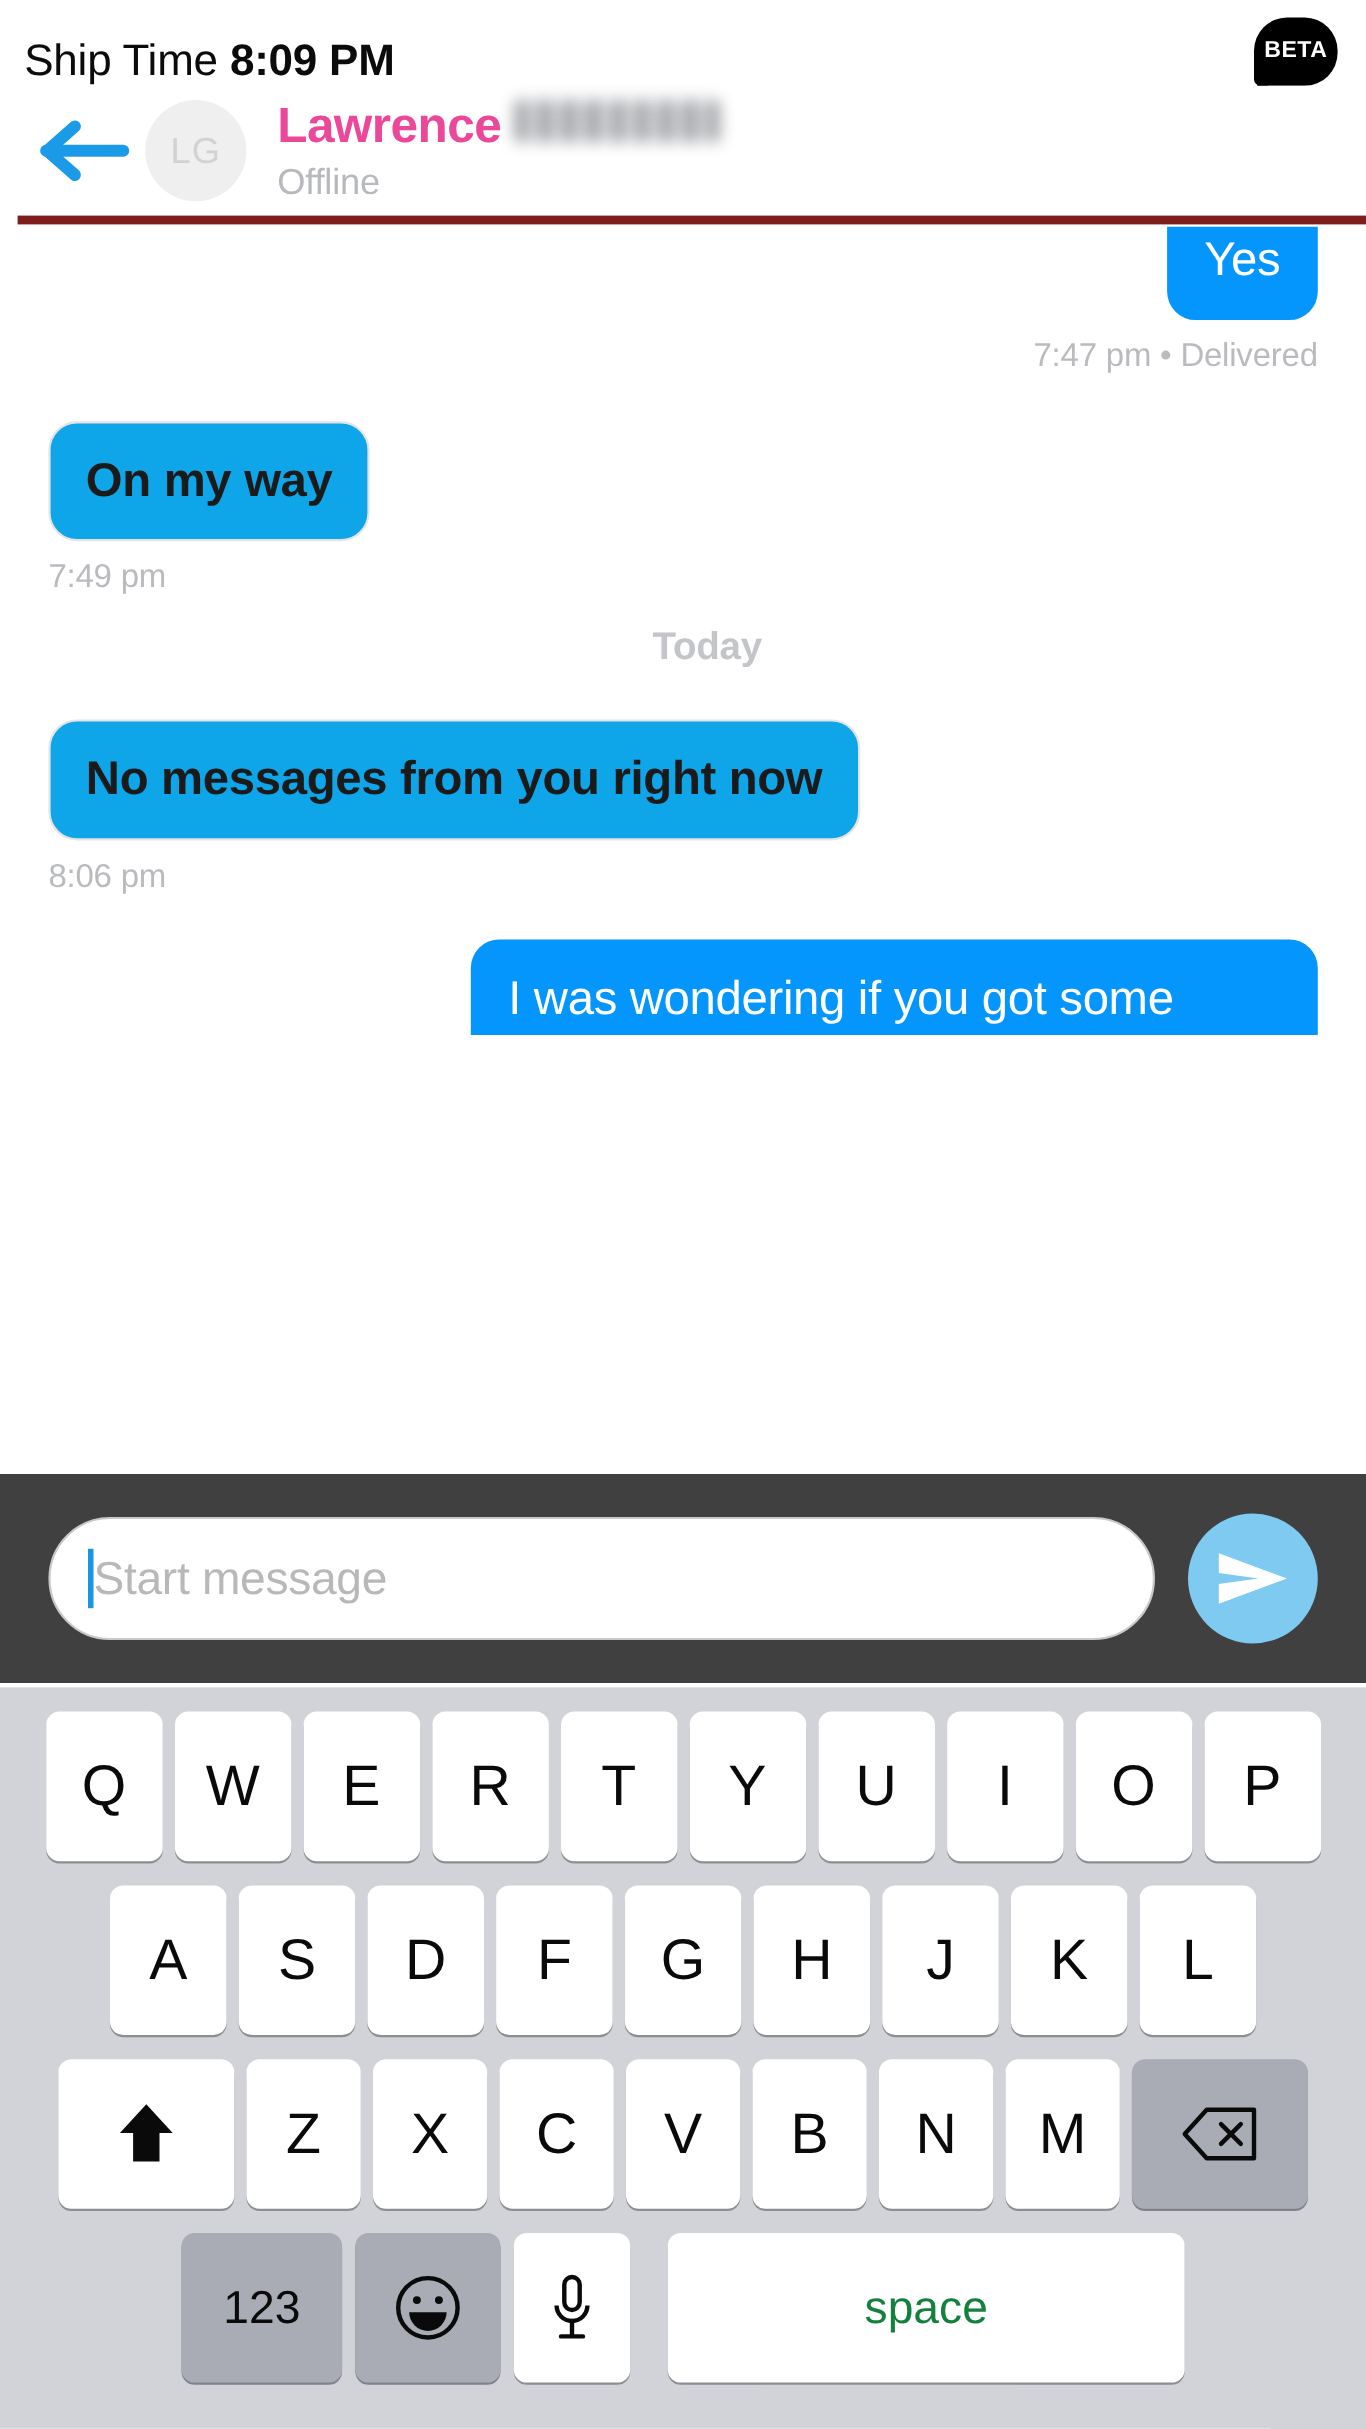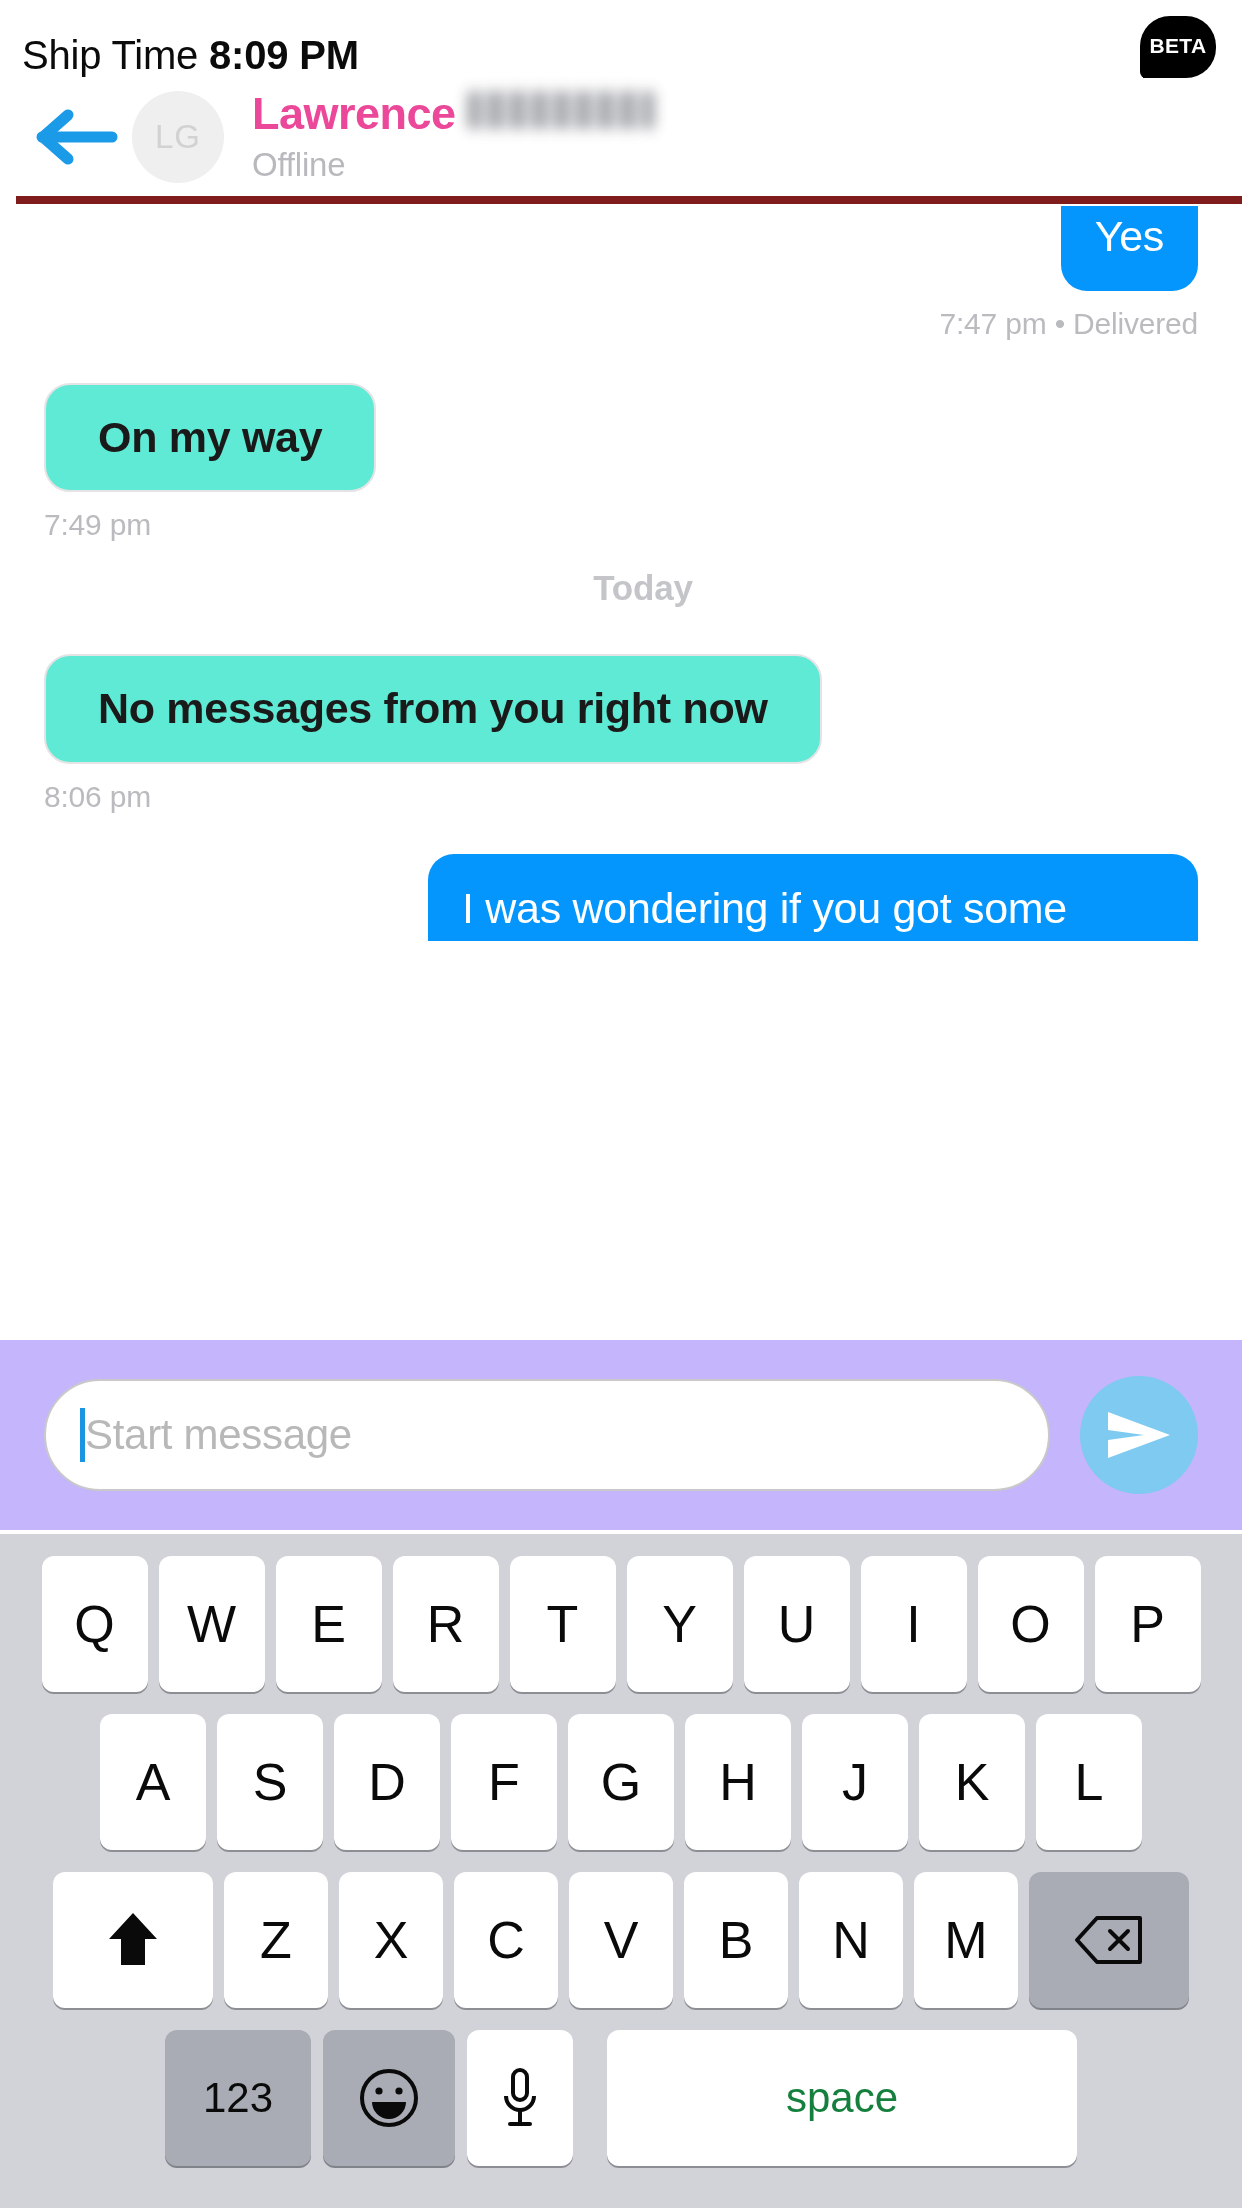--- a/index.html
+++ b/index.html
@@ -68,31 +68,31 @@
   }
   .msg-row { padding: 0 44px; }
   .msg-row.out { display: flex; flex-direction: column; align-items: flex-end; }
   .msg-row.in  { display: flex; flex-direction: column; align-items: flex-start; }
 
   .bubble {
     max-width: 790px; border-radius: 26px;
     font-size: 43px; line-height: 1.33; letter-spacing: -0.3px;
   }
   .bubble.out { background: #0496fc; color: #fff; padding: 26px 34px; font-weight: 400; }
-  .bubble.in  { background: #5eead4; color: #1a1a1a; border: 2px solid #e4e4e6; padding: 24px 52px; font-weight: 600; }
+  .bubble.in  { background: #0ea5e9; color: #1a1a1a; border: 2px solid #e4e4e6; padding: 24px 32px; font-weight: 600; }
 
   .meta { font-size: 30px; color: #b9bbbf; margin-top: 16px; letter-spacing: -0.2px; }
   .day-divider { text-align: center; font-size: 35px; color: #c3c5c9; font-weight: 600; letter-spacing: -0.2px; padding-left: 44px; }
 
   .clip-top { border-top-left-radius: 0; border-top-right-radius: 0; }
 
   
   .composer {
     position: absolute; top: 1340px; left: 0; width: 1242px; height: 190px;
-    display: flex; align-items: center; padding: 0 44px; background:#c4b5fd;
+    display: flex; align-items: center; padding: 0 44px; background:#404040;
   }
   .input-pill {
     flex: 1 1 auto; height: 112px; border: 2px solid #c9c9c9; border-radius: 56px;
     display: flex; align-items: center; padding: 0 34px; background: #fff;
   }
   .caret { width: 5px; height: 54px; background: #1b95e0; flex: 0 0 auto; }
   .placeholder { font-size: 42px; color: #b8b8b8; letter-spacing: -0.3px; }
   .send-btn {
     flex: 0 0 auto; width: 118px; height: 118px; border-radius: 50%;
     background: #7ecaf0; margin-left: 30px;

